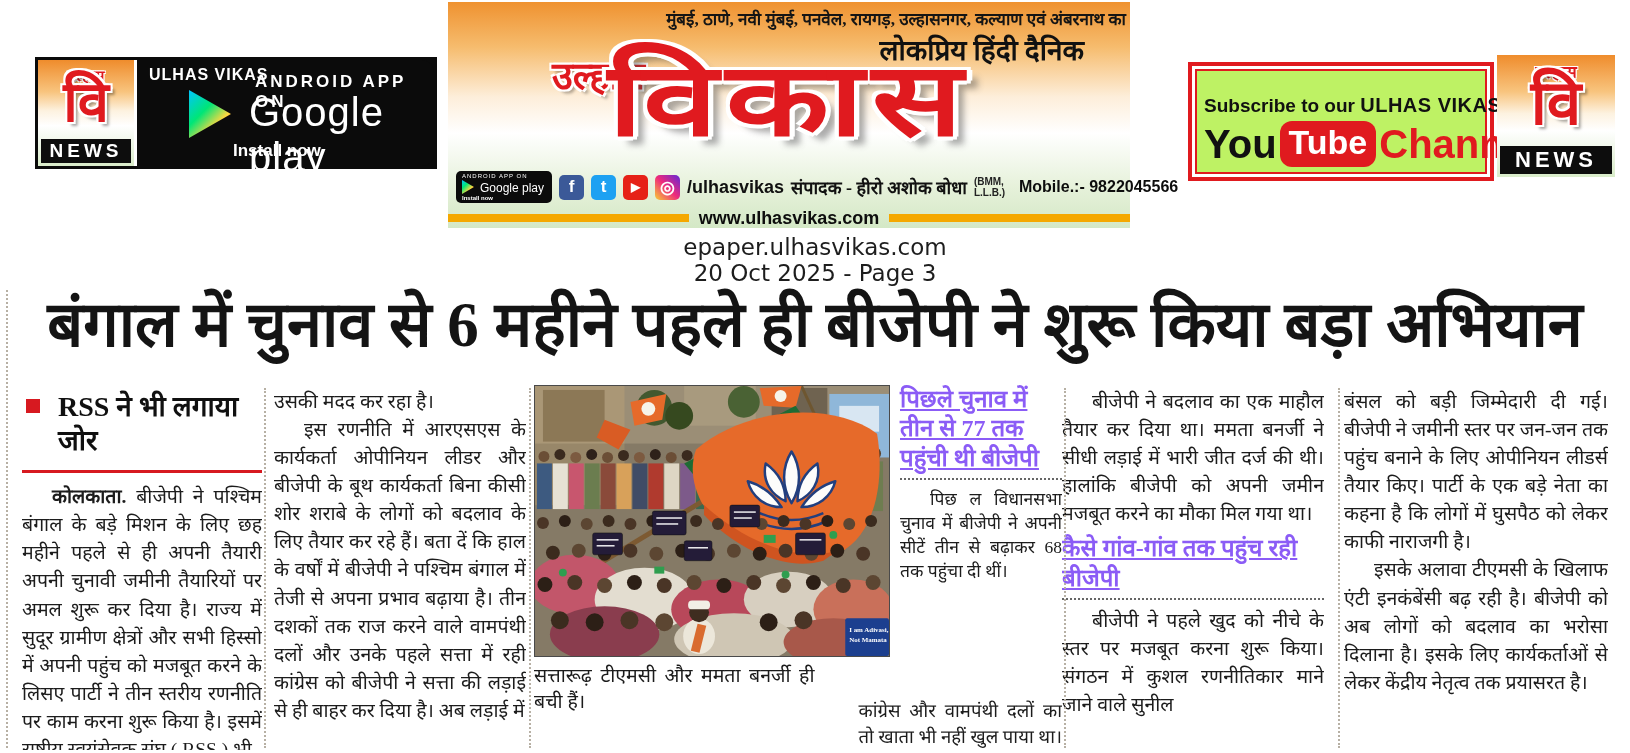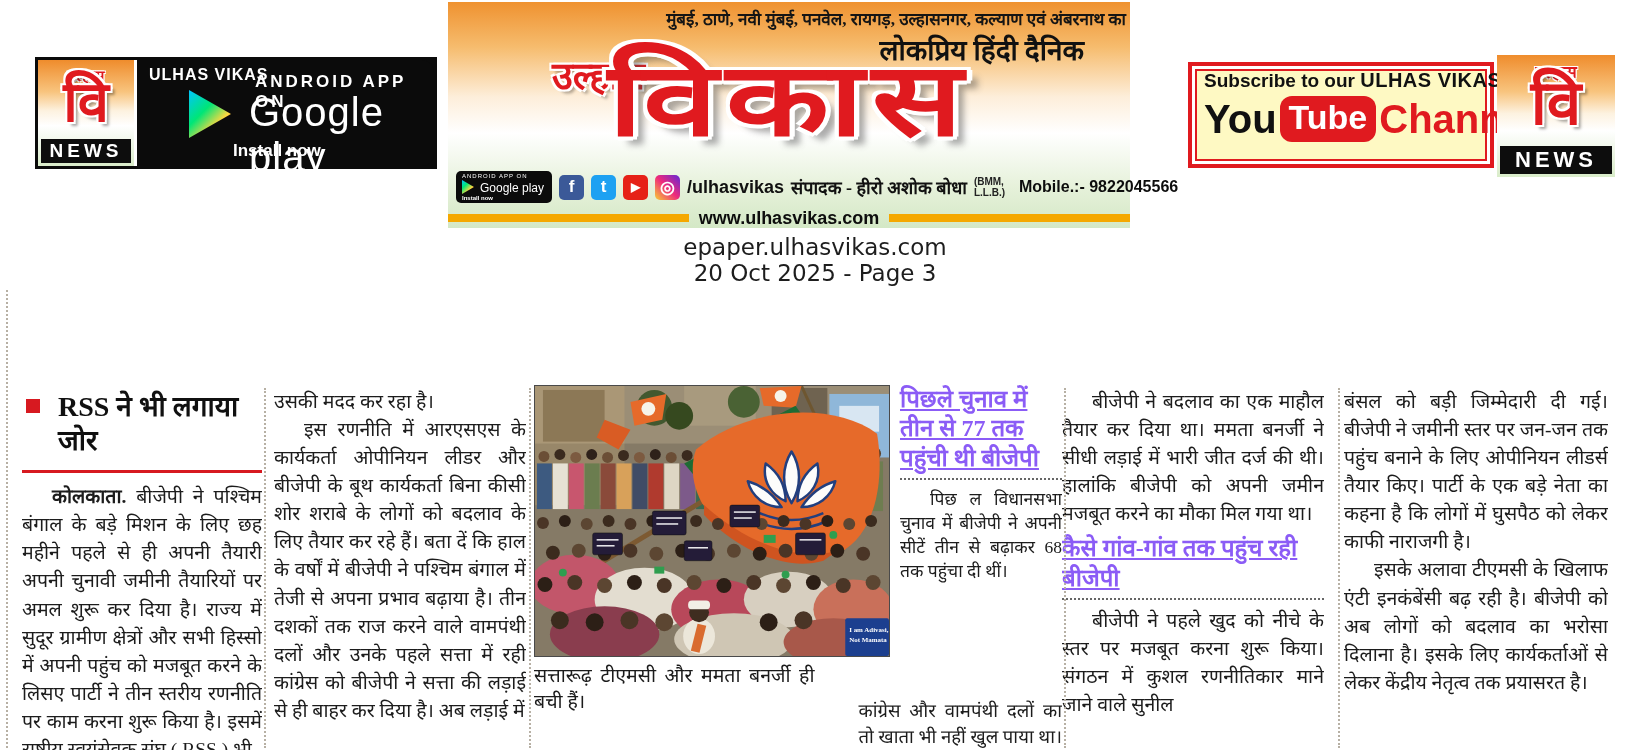--- a/index.html
+++ b/index.html
@@ -60,24 +60,24 @@
   .soc.yt { background:#e62117; font-size:12px; } .soc.ig { background:linear-gradient(45deg,#f9ce34,#ee2a7b,#6228d7); }
   .mh-handle { font-family:"Liberation Sans",sans-serif; font-weight:800; font-size:18px; color:#111; white-space:nowrap; }
   .mh-editor { font-weight:700; font-size:18px; color:#111; white-space:nowrap; }
   .mh-degree { font-family:"Liberation Sans",sans-serif; font-weight:700; font-size:10px; color:#222; }
   .mh-spacer { flex:1; }
   .mh-mobile { font-family:"Liberation Sans",sans-serif; font-weight:800; font-size:16px; color:#0d0d0d; white-space:nowrap; }
   .mh-web { position:absolute; left:0; right:0; bottom:0; height:20px; display:flex; align-items:center; gap:10px; }
   .ybar { flex:1; height:8px; background:#f5a800; }
   .mh-weburl { font-family:"Liberation Sans",sans-serif; font-weight:800; font-size:18px; color:#0d0d0d; }
 
-  .yt-banner { position:absolute; left:1188px; top:62px; width:306px; height:106px;
-               background:#fef9c3; border:4px solid #e01a1f;
+  .yt-banner { position:absolute; left:1188px; top:62px; width:306px; height:119px;
+               background:#bef264; border:4px solid #e01a1f;
                box-shadow:inset 0 0 0 3px #fff, inset 0 0 0 5px #e01a1f;
-               font-family:"Liberation Sans",sans-serif; padding:3px 10px 0 12px; }
+               font-family:"Liberation Sans",sans-serif; padding:28px 10px 0 12px; }
   .yt-l1 { font-weight:700; font-size:19px; color:#111; white-space:nowrap; }
   .yt-l1 b { font-weight:900; font-size:20px; letter-spacing:.5px; }
   .yt-l2 { display:flex; align-items:center; margin-top:4px; }
   .yt-you { font-weight:900; font-size:40px; color:#111; }
   .yt-tube { font-weight:900; font-size:34px; color:#fff; background:#e01a1f; border-radius:12px;
              padding:2px 9px 5px; margin:0 3px; }
   .yt-chan { font-weight:900; font-size:40px; color:#e01a1f; }
   .logo-right { position:absolute; left:1497px; top:55px; width:118px; height:122px; }
   .logo-right .lb-vi { font-size:62px; top:14px; }
   .logo-right .lb-ulhas { font-size:17px; }
@@ -186,20 +186,21 @@
     <span class="lb-ulhas">उल्हास</span>
     <span class="lb-vi">वि</span>
     <div class="lb-news">NEWS</div>
   </div>
 
   <div class="meta">
     <div>epaper.ulhasvikas.com</div>
     <div>20 Oct 2025 - Page 3</div>
   </div>
 
+  <h1 class="headline">बंगाल में चुनाव से 6 महीने पहले ही बीजेपी ने शुरू किया बड़ा अभियान</h1>
 
   <div class="col c1">
     <div class="kicker">
       <span class="bullet"></span>
       <span>RSS ने भी लगाया जोर</span>
     </div>
     <div class="red-rule"></div>
     <p class="body ind"><span class="dateline">कोलकाता.</span><span> बीजेपी ने पश्चिम बंगाल के बड़े मिशन के लिए छह महीने पहले से ही अपनी तैयारी अपनी चुनावी जमीनी तैयारियों पर अमल शुरू कर दिया है। राज्य में सुदूर ग्रामीण क्षेत्रों और सभी हिस्सो में अपनी पहुंच को मजबूत करने के लिसए पार्टी ने तीन स्तरीय रणनीति पर काम करना शुरू किया है। इसमें राष्ट्रीय स्वयंसेवक संघ ( RSS ) भी</span></p>
   </div>
 

